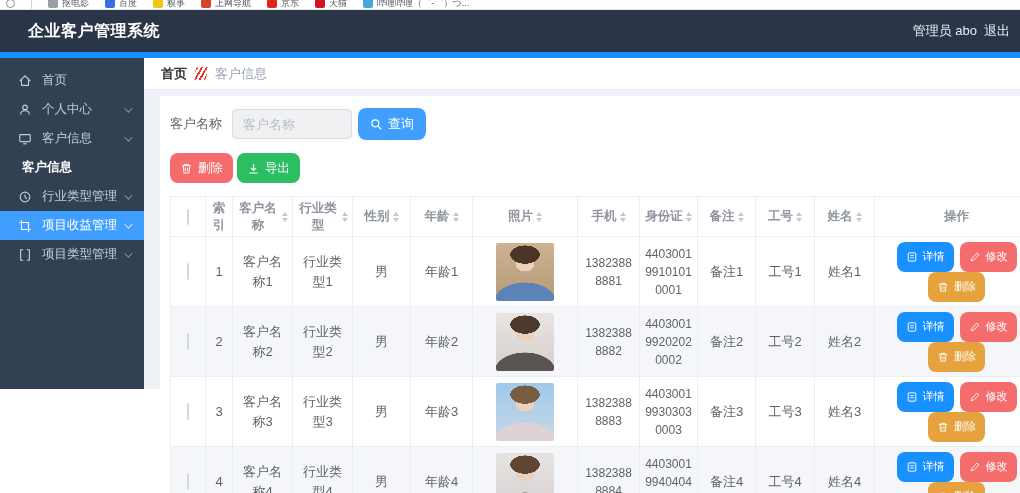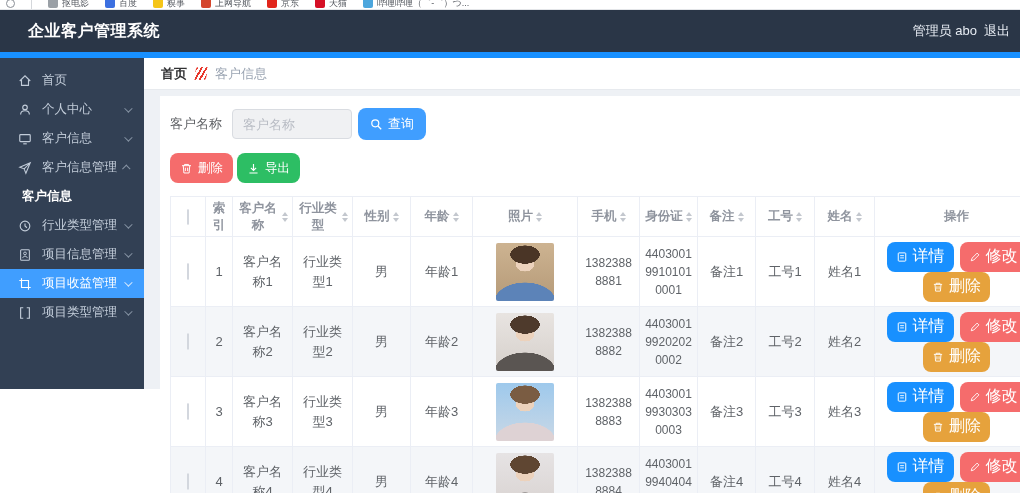--- a/index.html
+++ b/index.html
@@ -68,21 +68,21 @@
   tbody td { height:70px; font-size:13px; color:#5f6368; padding:2px 5px; word-break:break-all; line-height:1.5; }
   tbody tr:nth-child(even) td { background:#f4f6f9; }
   td.num { font-size:12px; }
   .th-wrap { display:inline-flex; align-items:center; justify-content:center; gap:3px; }
   .sort { display:inline-flex; flex-direction:column; gap:2px; }
   .sort i { display:block; width:0; height:0; border-left:3.5px solid transparent; border-right:3.5px solid transparent; }
   .sort .car-up { border-bottom:4px solid #c3c7ce; }
   .sort .car-down { border-top:4px solid #c3c7ce; }
   .checkbox { width:14px; height:14px; border:1px solid #d3d7de; border-radius:2px; background:#fff; margin:0 auto; cursor:pointer; }
   .photo { width:58px; height:58px; border-radius:2px; margin:0 auto; }
-  .row-btn { height:30px; padding:0 9px; font-size:16px; margin:0 3px; }
+  .row-btn { height:30px; padding:0 9px; font-size:11px; margin:0 3px; }
   .rb-detail { background:#1890ff; }
   .rb-edit { background:#f56c6c; }
   .rb-del { background:#e6a23c; }
   .icon-defs { position:absolute; width:0; height:0; overflow:hidden; }
 </style>
 </head>
 <body>
 
 <svg class="icon-defs" xmlns="http://www.w3.org/2000/svg">
   <defs>
@@ -205,50 +205,32 @@
   </div>
         <div class="side-item">
     <span class="s-ico">
             <svg viewBox="0 0 16 16">
               <use href="#monitor-icon"></use>
             </svg>
           </span>
     <span class="s-label">客户信息</span>
     <span class="chev"></span>
   </div>
-        <div class="side-item">
-    <span class="s-ico">
-            <svg viewBox="0 0 16 16">
-              <use href="#send-icon"></use>
-            </svg>
-          </span>
-    <span class="s-label">客户信息管理</span>
-    <span class="chev up"></span>
-  </div>
         <div class="side-item child">
 
     <span class="s-label">客户信息</span>
 
   </div>
         <div class="side-item">
     <span class="s-ico">
             <svg viewBox="0 0 16 16">
               <use href="#clock-icon"></use>
             </svg>
           </span>
     <span class="s-label">行业类型管理</span>
-    <span class="chev"></span>
-  </div>
-        <div class="side-item">
-    <span class="s-ico">
-            <svg viewBox="0 0 16 16">
-              <use href="#badge-icon"></use>
-            </svg>
-          </span>
-    <span class="s-label">项目信息管理</span>
     <span class="chev"></span>
   </div>
         <div class="side-item highlight">
     <span class="s-ico">
             <svg viewBox="0 0 16 16">
               <use href="#crop-icon"></use>
             </svg>
           </span>
     <span class="s-label">项目收益管理</span>
     <span class="chev"></span>

